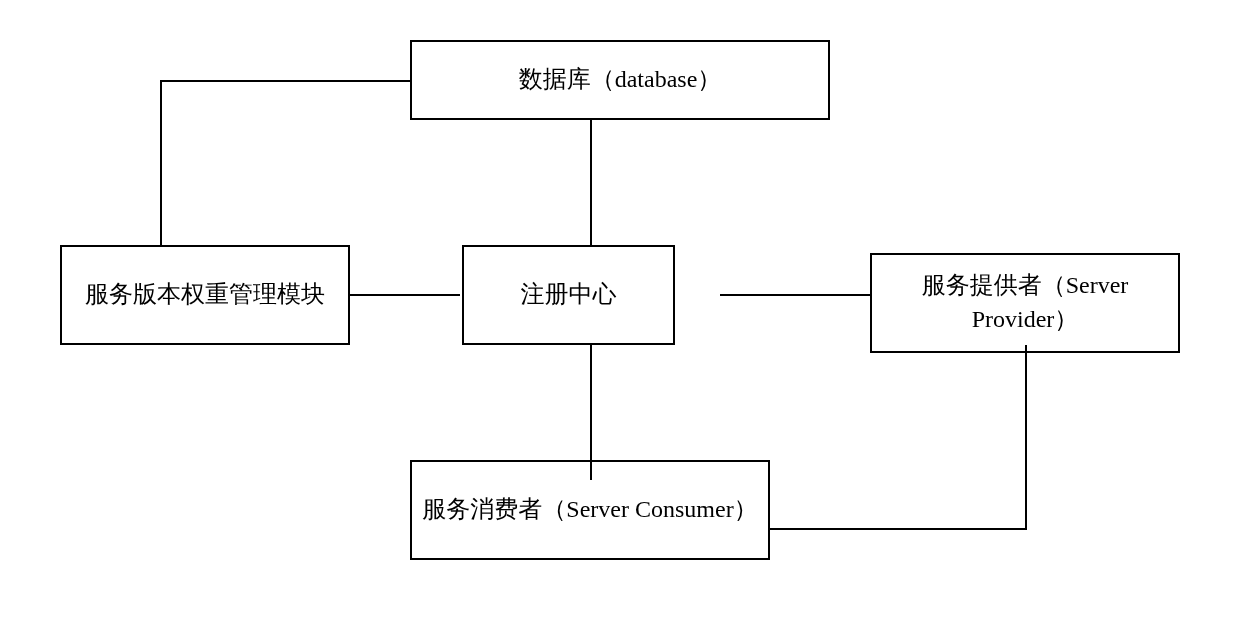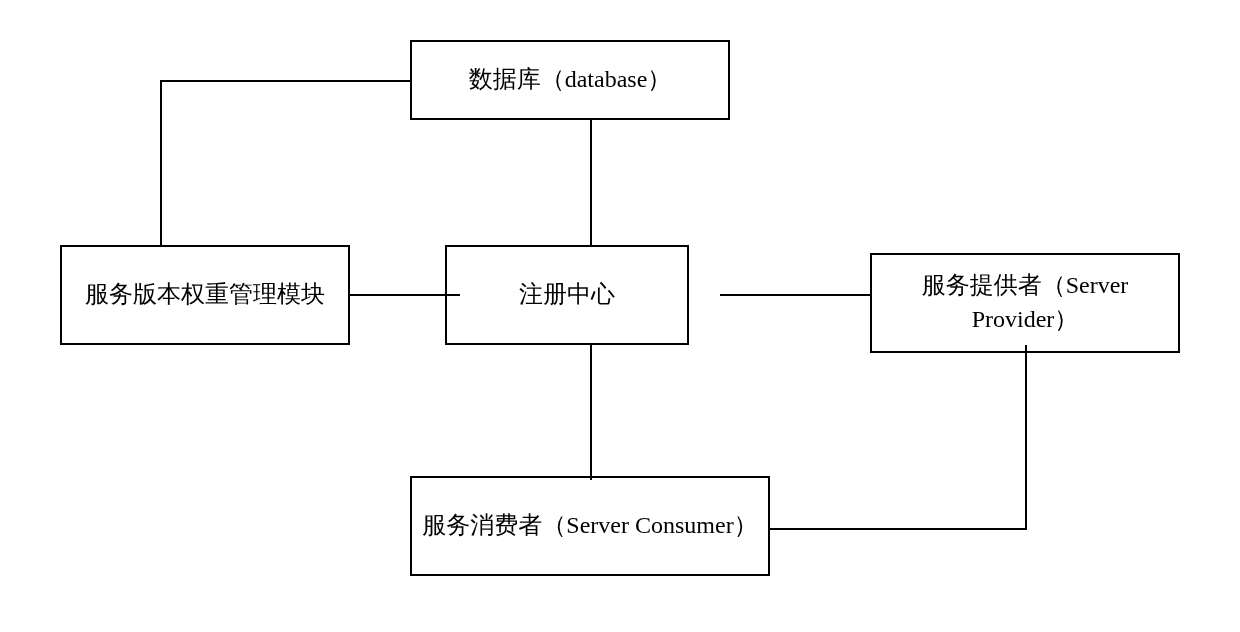--- a/index.html
+++ b/index.html
@@ -33,37 +33,37 @@
     .line-h {
       height: 2px;
     }
     .line-v {
       width: 2px;
     }
   </style>
 </head>
 <body>
 
-<div class="box" style="left:410px; top:40px; width:320px; height:80px;">
+<div class="box" style="left:410px; top:40px; width:420px; height:80px;">
   <span>数据库（database）</span>
 </div>
 
 <div class="box" style="left:60px; top:245px; width:290px; height:100px;">
   <span>服务版本权重管理模块</span>
 </div>
 
-<div class="box" style="left:445px; top:245px; width:244px; height:100px;">
+<div class="box" style="left:462px; top:245px; width:213px; height:100px;">
   <span>注册中心</span>
 </div>
 
 <div class="box" style="left:870px; top:245px; width:310px; height:100px;margin-top:8px;">
   <span>服务提供者（Server Provider）</span>
 </div>
 
-<div class="box" style="left:410px; top:476px; width:360px; height:100px;">
+<div class="box" style="left:410px; top:460px; width:360px; height:100px;">
   <span>服务消费者（Server Consumer）</span>
 </div>
 
 <div class="line line-v" style="left:160px; top:80px; height:165px;"></div>
 <div class="line line-h" style="left:160px; top:80px; width:250px;"></div>
 
 <div class="line line-v" style="left:590px; top:120px; height:125px;"></div>
 
 <div class="line line-h" style="left:350px; top:294px; width:110px;"></div>
 

